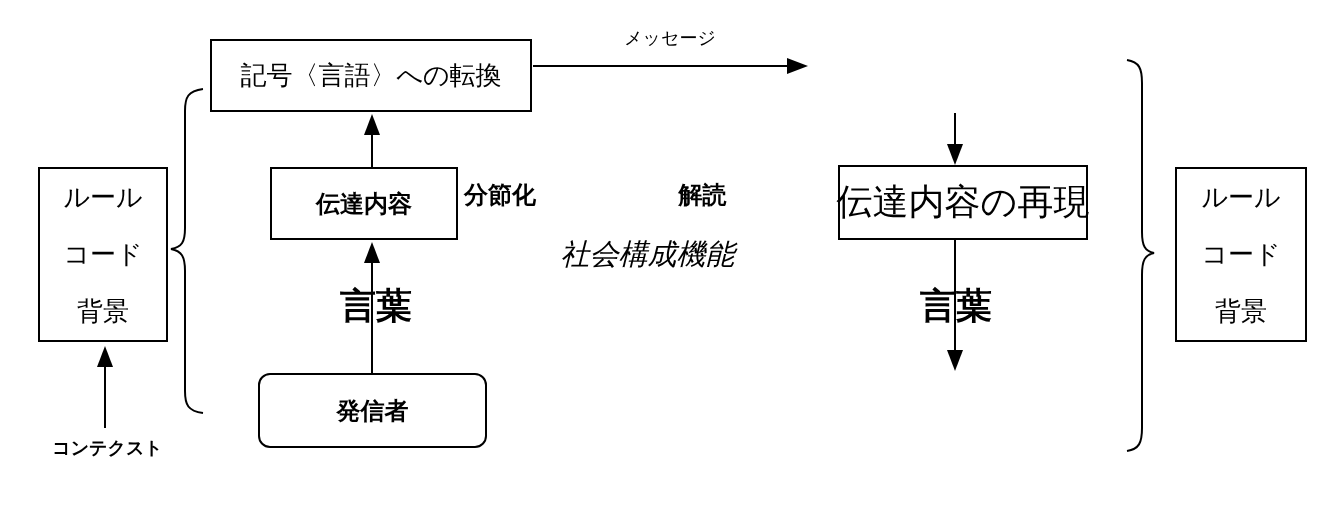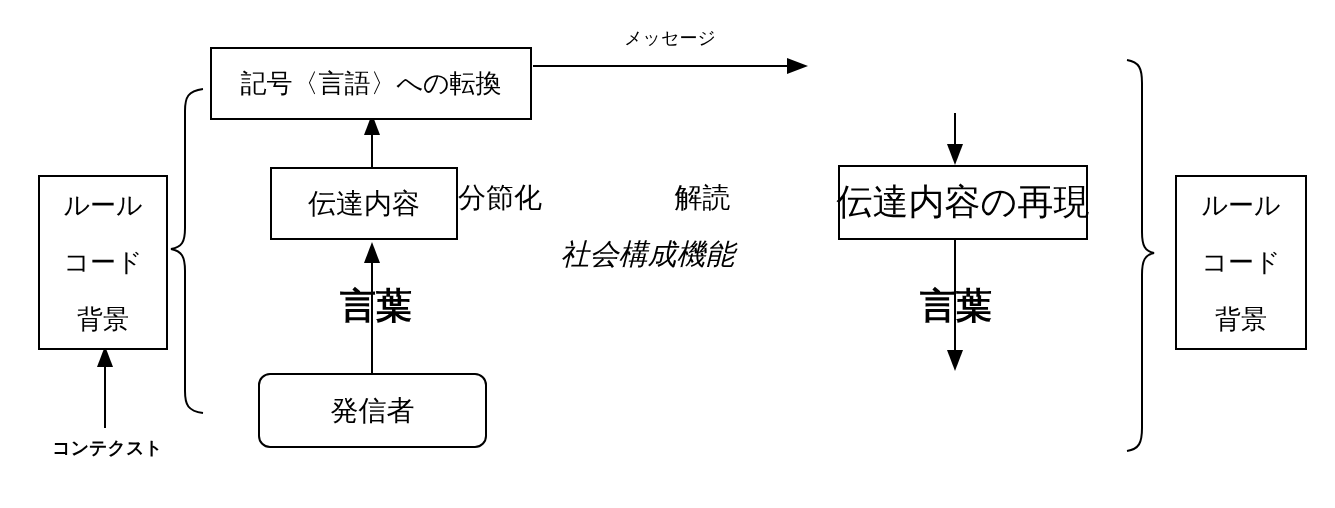--- a/index.html
+++ b/index.html
@@ -14,25 +14,25 @@
     box-sizing:border-box;white-space:nowrap;
   }
   .rounded{border-radius:12px;}
   .rules{flex-direction:column;justify-content:center;}
   .rules .rline{line-height:57px;text-align:center;}
   .lbl{
     position:absolute;text-align:center;white-space:nowrap;line-height:1.15;
   }
   .bold{font-weight:bold;}
   .ital{font-style:italic;}
-  .fs26{font-size:26px;margin-top:8px;}
+  .fs26{font-size:26px;}
   .fs27{font-size:18px;}
   .fs28{font-size:36px;}
   .fs29{font-size:29px;}
-  .fs30{font-size:28px;}
+  .fs30{font-size:24px;font-weight:bold;}
 </style>
 </head>
 <body>
 
 <div id="canvas">
 
   <svg id="connectors" viewBox="0 0 1335 508">
     <g stroke="#000" stroke-width="2" fill="#000">
 
       <g>

